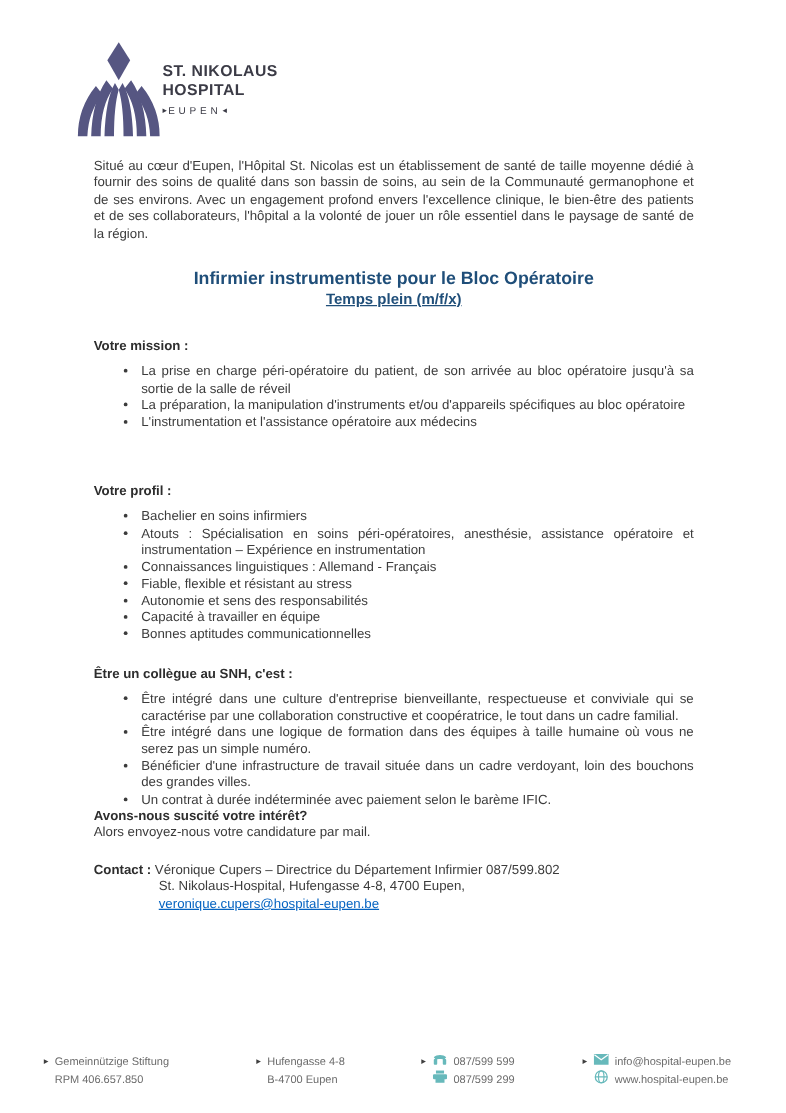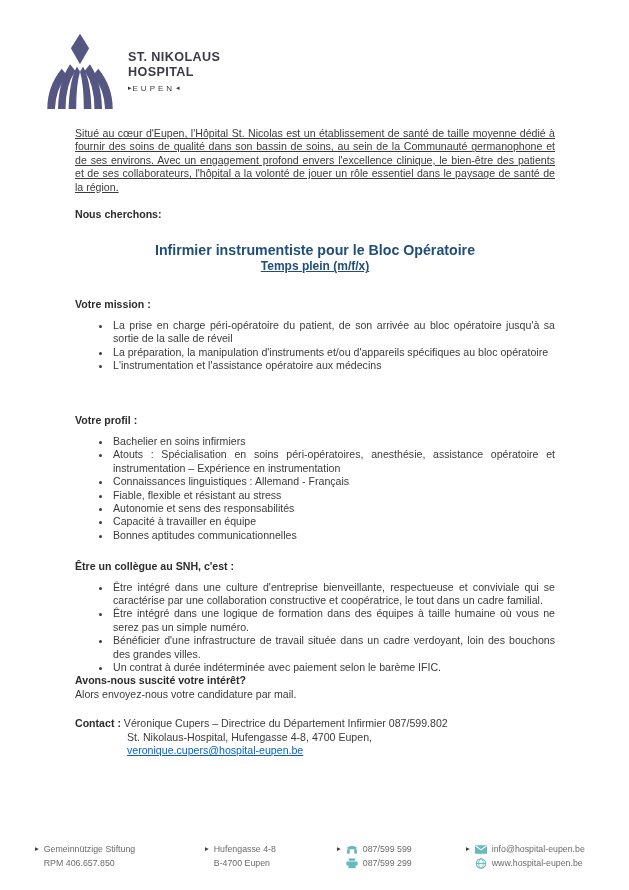--- a/index.html
+++ b/index.html
@@ -2,51 +2,51 @@
 <html><head>
 <meta charset="utf-8">
 <style>
   * { margin:0; padding:0; box-sizing:border-box; }
   html,body { background:#fff; }
   .page {
     position:relative; width:629px; height:890px; background:#ffffff;
     font-family:"Liberation Sans", sans-serif; color:#3b3b3b; overflow:hidden;
   }
   
-  .logo-row { position:absolute; top:32px; left:45px; display:flex; align-items:center; gap:13px; }
+  .logo-row { position:absolute; top:32px; left:60px; display:flex; align-items:center; }
   .logo-mark { width:70px; height:78px; }
   .logo-mark path { fill:#565682; }
   .logo-text { color:#3b3b46; }
   .logo-name { font-size:12.6px; font-weight:bold; letter-spacing:.4px; line-height:15.5px; }
   .logo-city { margin-top:3px; font-size:8px; letter-spacing:3px; display:flex; align-items:center; gap:1px; }
   .logo-city .tri { font-size:7px; letter-spacing:0; }
   
   .content { position:absolute; top:127px; left:75px; width:480px; font-size:10.6px; line-height:13.4px; }
-  .para { text-align:justify; margin:0 0 13px 0;text-decoration:underline; }
+  .para { text-align:justify; margin:0 0 13px 0; }
   .bold-line { font-weight:bold; color:#2d2d2d; margin-top:14px; }
   .job-title { margin-top:21px; text-align:center; font-size:14.2px; font-weight:bold; color:#1f4e79; line-height:17px; }
   .job-subtitle { text-align:center; font-size:12px; font-weight:bold; color:#1f4e79; line-height:15px;text-decoration:underline; }
   .sec-heading { font-weight:bold; color:#2d2d2d; }
   .m-mission { margin-top:24px; }
   .m-profil { margin-top:42px; }
   .m-snh { margin-top:18px; }
   ul.bullets { margin:7px 0 0 0; padding-left:37px; }
   ul.bullets li { text-align:justify; line-height:13.4px; padding-left:1px; }
   .interest-h { font-weight:bold; color:#2d2d2d; }
   
   .contact { margin-top:16px; padding-left:52px; }
   .contact .first { text-indent:-52px; }
   .contact-label { font-weight:bold; color:#2d2d2d; }
   .email-link { color:#0563c1; text-decoration:underline; }
   
   .footer { position:absolute; top:842px; left:35px; right:8px; display:flex; font-size:8.8px; line-height:14px; color:#6b6b6b; }
   .fcol { display:flex; gap:5px; }
   .fcol-1 { width:170px; } .fcol-2 { width:132px; } .fcol-3 { width:129px; } .fcol-4 { flex:1; }
   .f-arrow { color:#3f3f3f; font-size:7.5px; line-height:14px; }
-  .f-line { display:flex; align-items:center; gap:5px; }
+  .f-line { display:flex; align-items:flex-start; gap:5px; }
   .f-icon { width:12px; height:11px; flex:0 0 auto; }
   .f-icon .fill { fill:#67b9bb; } .f-icon .line { stroke:#67b9bb; fill:none; }
 </style>
 </head>
 <body>
 
 <div class="page">
 
   <div class="logo-row">
     <svg class="logo-mark" viewBox="0 0 92 100" aria-hidden="true">
@@ -64,21 +64,20 @@
       <div class="logo-city">
         <span class="tri">▸</span>
         <span>EUPEN</span>
         <span class="tri">◂</span>
       </div>
     </div>
   </div>
 
   <div class="content">
     <p class="para">Situé au cœur d'Eupen, l'Hôpital St. Nicolas est un établissement de santé de taille moyenne dédié à fournir des soins de qualité dans son bassin de soins, au sein de la Communauté germanophone et de ses environs. Avec un engagement profond envers l'excellence clinique, le bien-être des patients et de ses collaborateurs, l'hôpital a la volonté de jouer un rôle essentiel dans le paysage de santé de la région.</p>
-    <div class="bold-line">Nous cherchons:</div>
 
     <div class="job-title">Infirmier instrumentiste pour le Bloc Opératoire</div>
     <div class="job-subtitle">Temps plein (m/f/x)</div>
 
     <div class="sec-heading m-mission">Votre mission :</div>
     <ul class="bullets">
       <li>La prise en charge péri-opératoire du patient, de son arrivée au bloc opératoire jusqu'à sa sortie de la salle de réveil</li>
       <li>La préparation, la manipulation d'instruments et/ou d'appareils spécifiques au bloc opératoire</li>
       <li>L'instrumentation et l'assistance opératoire aux médecins</li>
     </ul>

